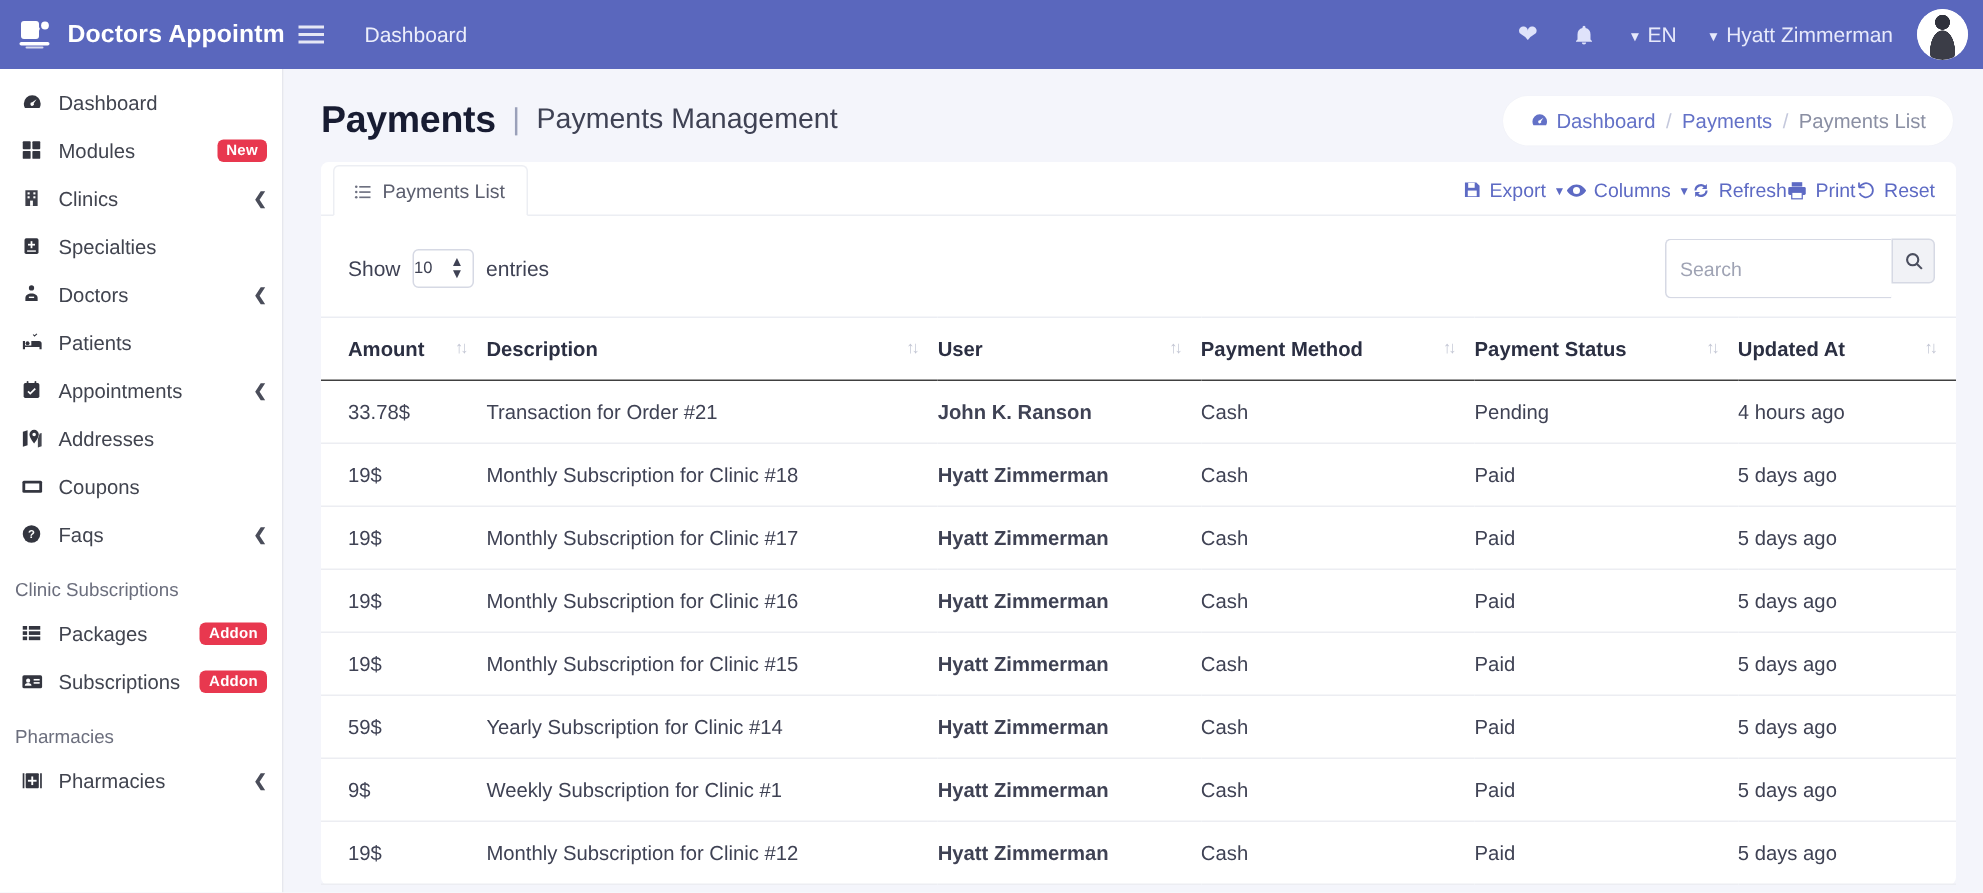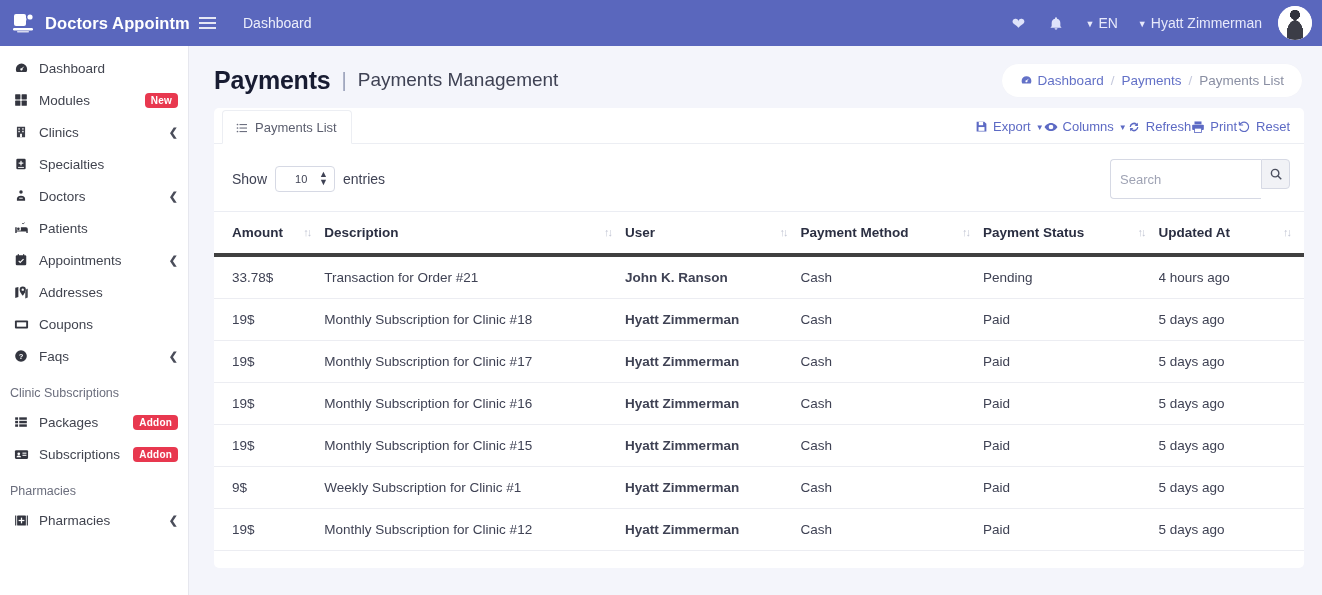--- a/index.html
+++ b/index.html
@@ -146,21 +146,21 @@
 
   
   .table-controls {
     display: flex; align-items: center; padding: 15px 14px 12px 18px;
   }
   .show-entries {
     display: flex; align-items: center; gap: 8px; font-size: 14px; color: #3f4254;
   }
   .len-select {
     border: 1px solid #d6d9e4; border-radius: 4px; height: 26px;
-    padding: 0 20px 0 19px; font-size: 11px; color: #3f4254; background: #fff;
+    padding: 0 20px 0 0; font-size: 11px; color: #3f4254; background: #fff;
     font-family: "Liberation Sans", sans-serif; appearance: none;
     -webkit-appearance: none; cursor: pointer; position: relative;
   }
   .len-wrap { position: relative; display: inline-flex; align-items: center; }
   .len-arrows {
     position: absolute; right: 7px; top: 50%; transform: translateY(-50%);
     font-size: 9px; color: #3f4254; line-height: .85; pointer-events: none;
     display: flex; flex-direction: column;
   }
   .search-wrap { margin-left: auto; display: flex; align-items: stretch; }
@@ -174,21 +174,21 @@
     width: 29px; height: 30px; border: 1px solid #d6d9e4; background: #f1f2f6;
     border-radius: 0 4px 4px 0; display: flex; align-items: center;
     justify-content: center; color: #4a4e5e; cursor: pointer; font-size: 13px;
   }
 
   
   table.dt { width: 100%; border-collapse: collapse; table-layout: fixed; }
   table.dt thead th {
     text-align: left; font-size: 13.5px; font-weight: 700; color: #2b2f42;
     padding: 13px 0 13px 0; border-top: 1px solid #ebedf3;
-    border-bottom: 4px solid #404040; position: relative;
+    border-bottom: 1px solid #404040; position: relative;
     white-space: nowrap;
   }
   .th-inner { display: flex; align-items: center; }
   .sort-ico {
     margin-left: auto; padding-right: 14px; color: #c3c6d4; font-size: 11px;
     line-height: 1; letter-spacing: -2px; cursor: pointer;
   }
   table.dt tbody td {
     font-size: 13.5px; color: #3f4254; padding: 13px 0;
     border-bottom: 1px solid #ecedf2; white-space: nowrap;
@@ -628,20 +628,28 @@
             </tr>
             <tr>
               <td class="col-pad">19$</td>
               <td>Monthly Subscription for Clinic #15</td>
               <td class=" user-cell">Hyatt Zimmerman</td>
               <td>Cash</td>
               <td>Paid</td>
               <td>5 days ago</td>
             </tr>
             <tr>
+              <td class="col-pad">59$</td>
+              <td>Yearly Subscription for Clinic #14</td>
+              <td class=" user-cell">Hyatt Zimmerman</td>
+              <td>Cash</td>
+              <td>Paid</td>
+              <td>5 days ago</td>
+            </tr>
+            <tr>
               <td class="col-pad">9$</td>
               <td>Weekly Subscription for Clinic #1</td>
               <td class=" user-cell">Hyatt Zimmerman</td>
               <td>Cash</td>
               <td>Paid</td>
               <td>5 days ago</td>
             </tr>
             <tr>
               <td class="col-pad">19$</td>
               <td>Monthly Subscription for Clinic #12</td>

